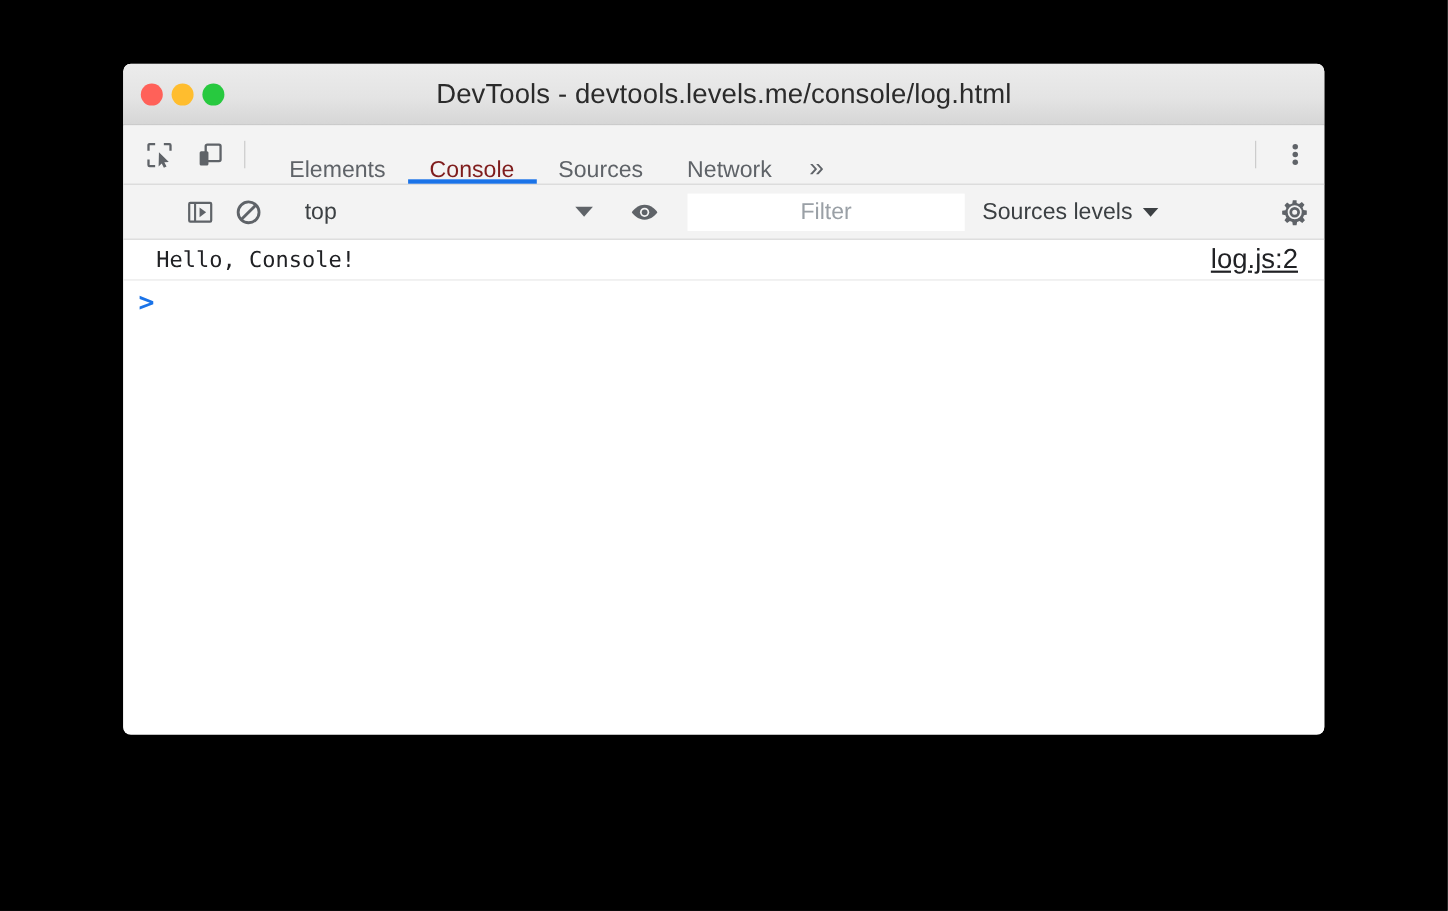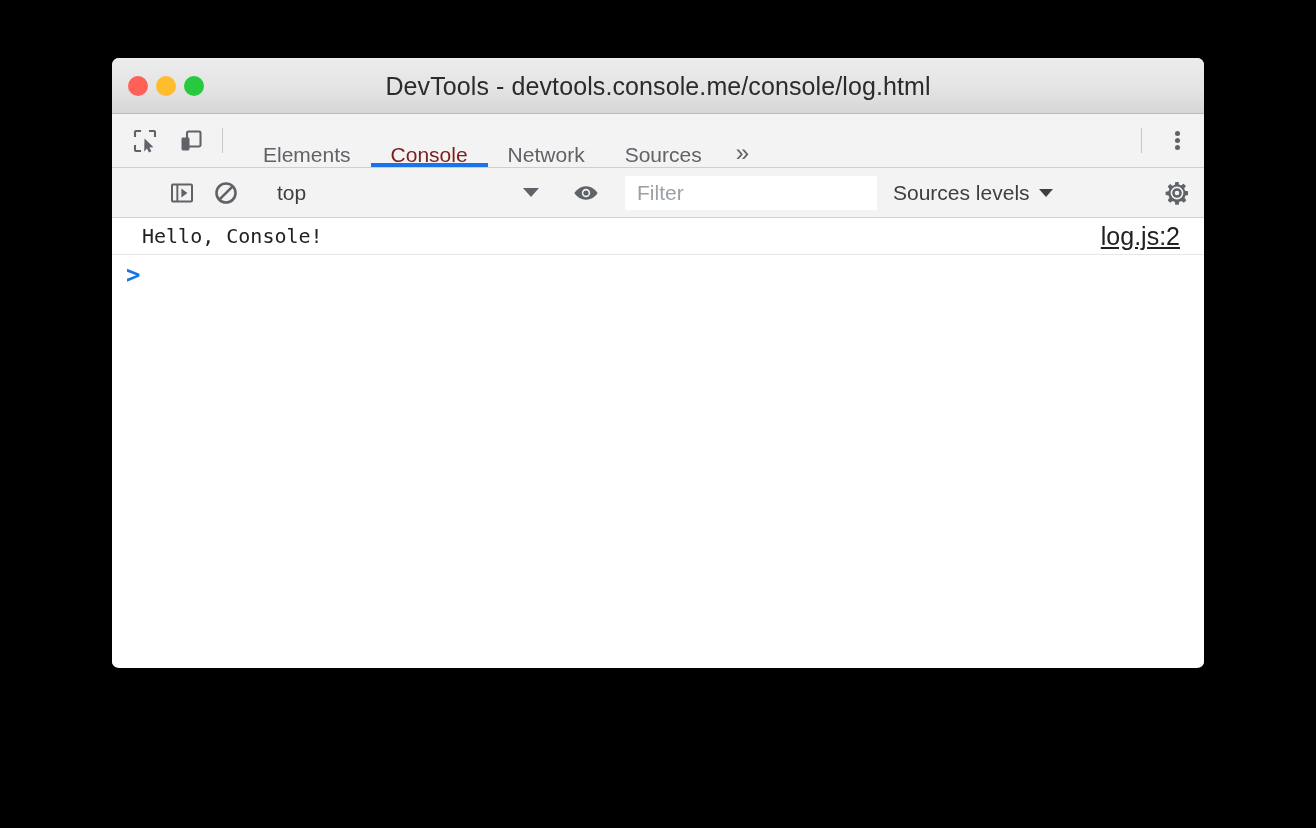--- a/index.html
+++ b/index.html
@@ -180,20 +180,21 @@
     height: 34px;
     background: #ffffff;
     border: none;
     display: flex;
     align-items: center;
     padding: 0 12px;
     box-sizing: border-box;
     font-size: 21px;
     color: #9aa0a6;
     cursor: text;
+    justify-content: center;
   }
 
   #levels {
     display: flex;
     align-items: center;
     gap: 9px;
     margin-left: 16px;
     font-size: 21px;
     color: #3c4043;
     cursor: default;
@@ -274,21 +275,21 @@
 <body>
 
 <div id="window">
 
   <div id="titlebar">
     <div id="traffic">
       <span class="light close"></span>
       <span class="light min"></span>
       <span class="light max"></span>
     </div>
-    <div id="window-title">DevTools - devtools.console.me/console/log.html</div>
+    <div id="window-title">DevTools - devtools.levels.me/console/log.html</div>
   </div>
 
   <div id="tabbar">
 
     <div class="toolbtn">
       <span>
         <svg width="26" height="26" viewBox="0 0 26 26">
           <path d="M3 8 V4 a1 1 0 0 1 1 -1 h4 M18 3 h4 a1 1 0 0 1 1 1 v4 M3 18 v4 a1 1 0 0 0 1 1 h4" fill="none" stroke="#5f6368" stroke-width="2.1" stroke-linecap="square"></path>
           <path d="M12.5 10.5 L21.5 19.2 L17.4 19.6 L19.4 23.3 L17.0 24.4 L15.0 20.6 L12.2 23.4 Z" fill="#5f6368"></path>
         </svg>
@@ -307,24 +308,24 @@
     <div class="vsep"></div>
 
     <div id="tabs">
       <div class="tab">
         <span>Elements</span>
       </div>
       <div class="tab active">
         <span>Console</span>
       </div>
       <div class="tab">
+        <span>Sources</span>
+      </div>
+      <div class="tab">
         <span>Network</span>
-      </div>
-      <div class="tab">
-        <span>Sources</span>
       </div>
       <div class="tab more">
         <span>»</span>
       </div>
     </div>
 
     <div id="tabbar-right">
       <div class="vsep"></div>
       <div id="kebab">
         <span>

